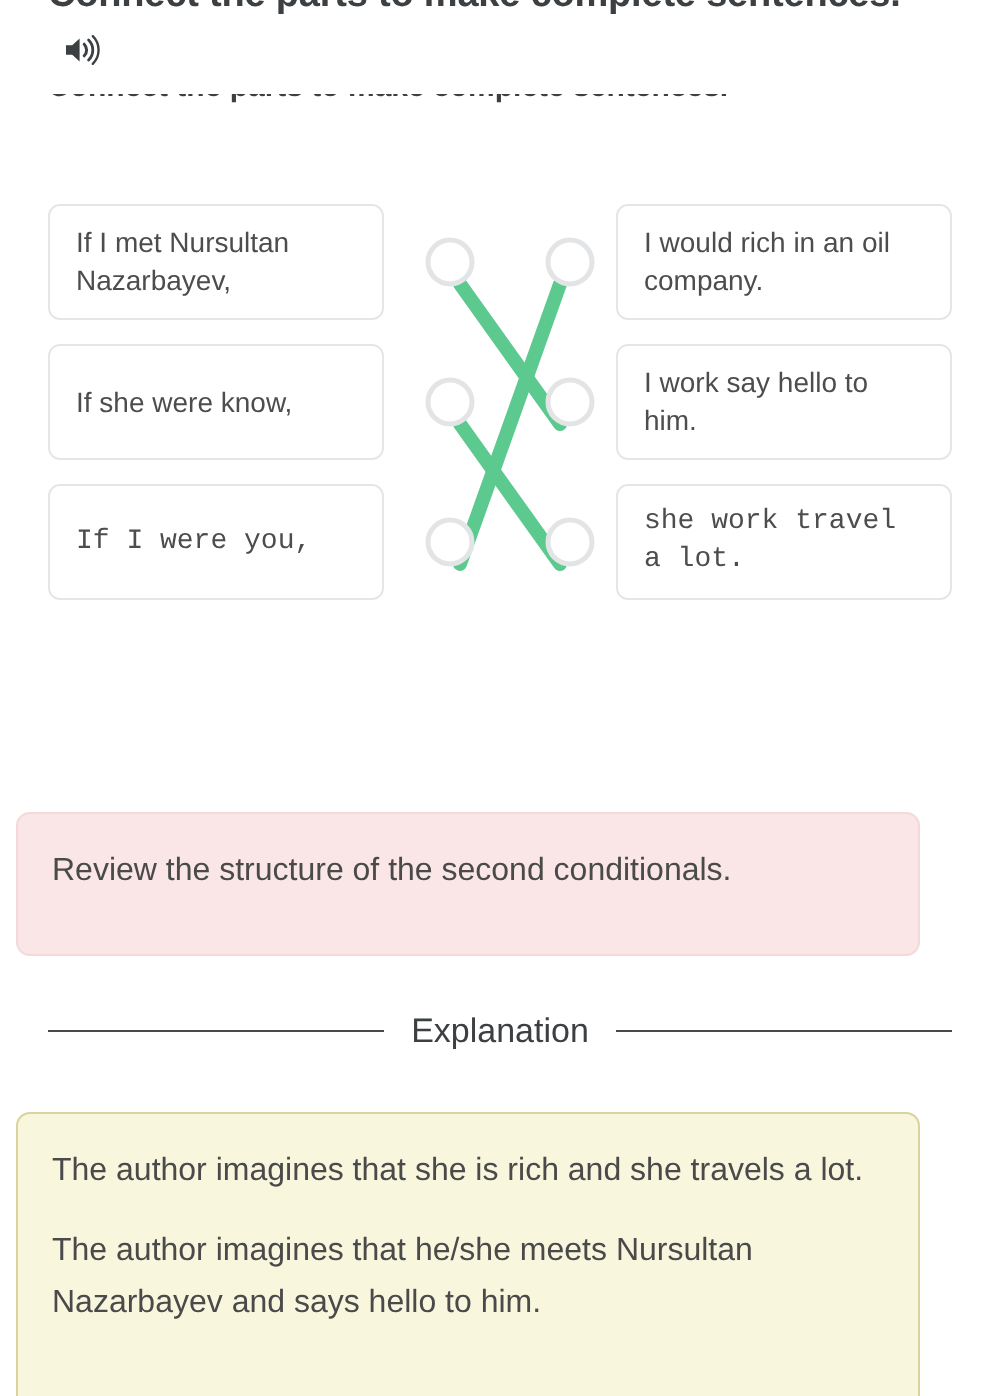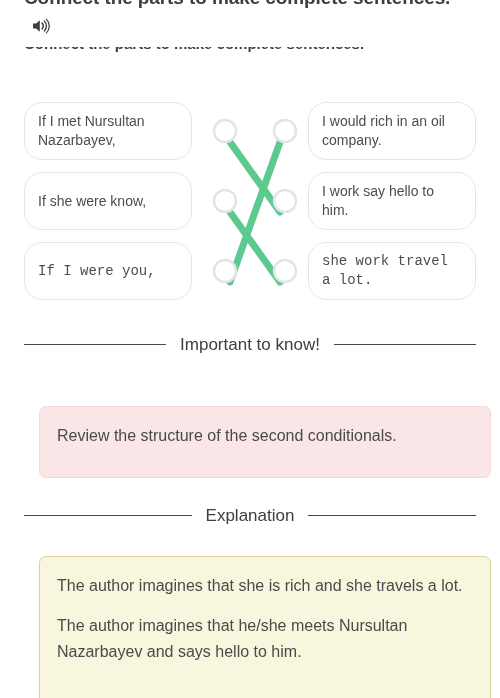--- a/index.html
+++ b/index.html
@@ -71,21 +71,21 @@
   .match-col.left  { left: 24px; }
   .match-col.right { left: 308px; }
 
   .match-card {
     position: absolute;
     left: 0;
     width: 168px;
     height: 58px;
     background: #ffffff;
     border: 1px solid #e4e6e8;
-    border-radius: 18px;
+    border-radius: 6px;
     padding: 9px 13px;
     font-size: 14px;
     line-height: 19px;
     color: #4d4d4d;
     display: flex;
     align-items: center;
   }
   .match-card.r0 { top: 0; }
   .match-card.r1 { top: 70px; }
   .match-card.r2 { top: 140px; font-family: Liberation Mono, monospace; }
@@ -119,21 +119,21 @@
     font-size: 17px;
     line-height: 25px;
     color: #3c4043;
   }
   #important-head { top: 332px; }
   #explanation-head { top: 503px; }
 
   
   .callout {
     position: absolute;
-    left: 39px;
+    left: 8px;
     width: 452px;
     border-radius: 7px;
     padding: 16px 17px;
     font-size: 16px;
     line-height: 26px;
     color: #4a4a4a;
   }
   .callout p + p { margin-top: 14px; }
 
   #important-box {
@@ -202,25 +202,20 @@
       </div>
       <div class="match-card r1">
         <span>I work say hello to him.</span>
       </div>
       <div class="match-card r2">
         <span>she work travel a lot.</span>
       </div>
     </div>
   </div>
 
-  <div class="section-head" id="important-head">
-    <span class="rule"></span>
-    <span class="section-title">Important to know!</span>
-    <span class="rule"></span>
-  </div>
 
   <div class="callout" id="important-box">
     <p>Review the structure of the second conditionals.</p>
   </div>
 
   <div class="section-head" id="explanation-head">
     <span class="rule"></span>
     <span class="section-title">Explanation</span>
     <span class="rule"></span>
   </div>

